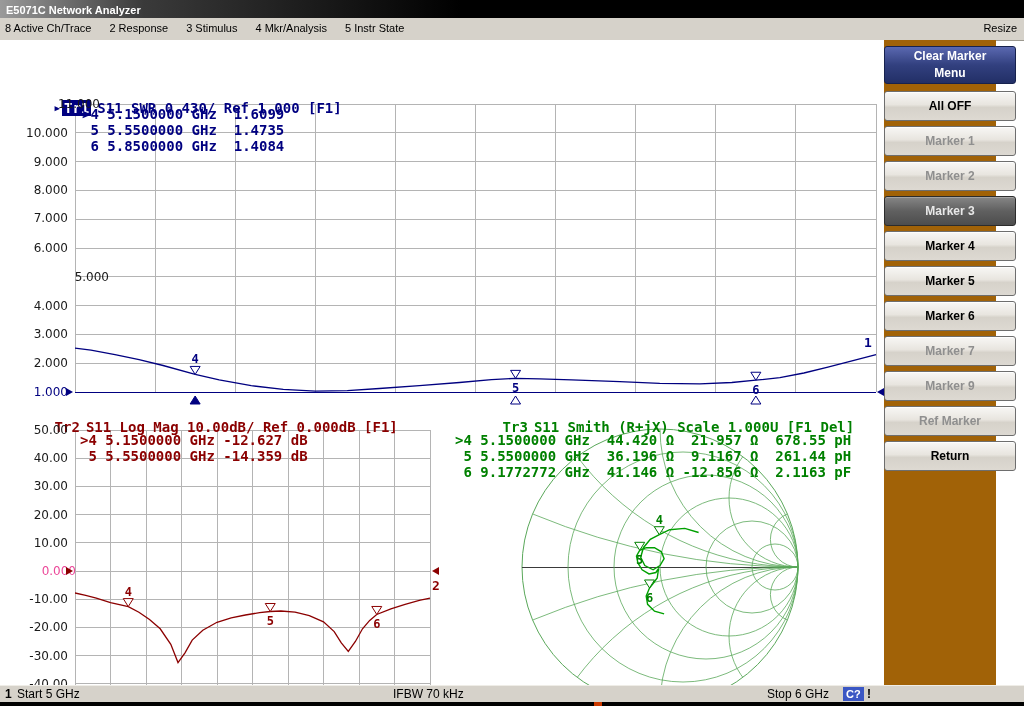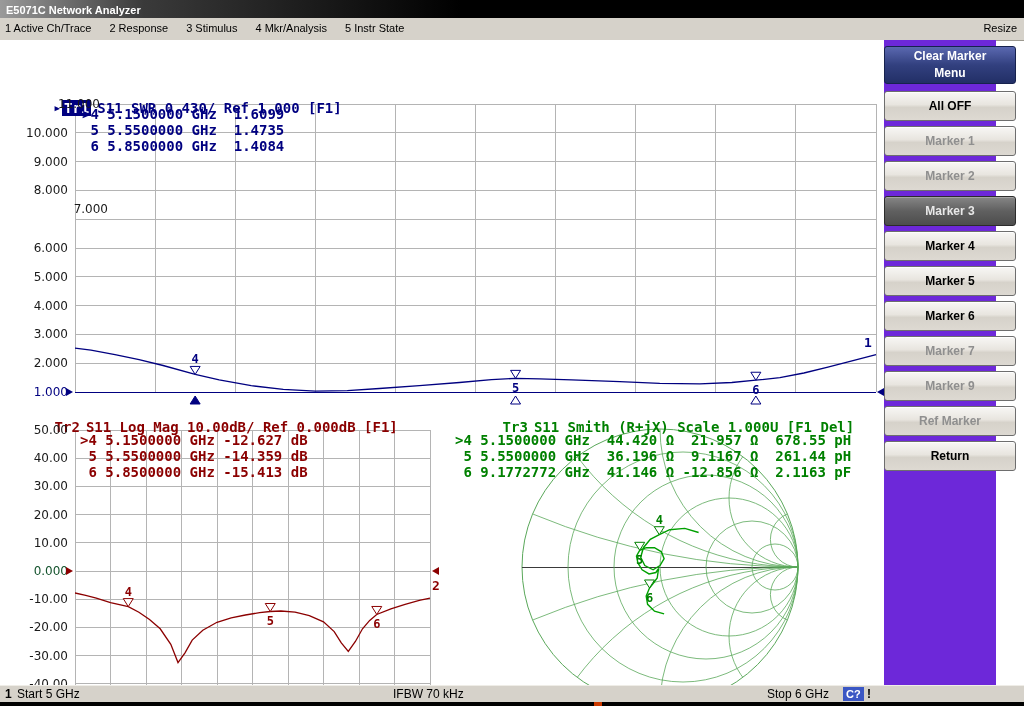--- a/index.html
+++ b/index.html
@@ -28,21 +28,21 @@
         font:12px/16px "DejaVu Sans",sans-serif;color:#1a1a1a;}
   .mklabel{font:bold 12px "DejaVu Sans Mono",monospace;}
   .tnum{font:bold 13px "DejaVu Sans Mono",monospace;}
   
   .tri{position:absolute;width:0;height:0;z-index:6;border-top:4px solid transparent;border-bottom:4px solid transparent;}
   .tri.right1{border-left:7px solid #000080;}
   .tri.left1{border-right:7px solid #000080;}
   .tri.right2{border-left:7px solid #8b0000;}
   .tri.left2{border-right:7px solid #8b0000;}
   
-  .softkeys{position:absolute;left:884px;top:40px;width:112px;height:645px;background:#6d28d9;}
+  .softkeys{position:absolute;left:884px;top:40px;width:112px;height:645px;background:#a16207;}
   .softkey-header{width:130px;height:35px;margin:6px auto 7px;border-radius:3px;border:1px solid #17224e;
         background:linear-gradient(#5a68b0,#32407f 50%,#222f66);color:#fff;text-align:center;
         font:bold 12px/17px "Liberation Sans",sans-serif;padding-top:1px;}
   .softkey{width:130px;height:28px;margin:0 auto 5px;border-radius:3px;border:1px solid #6e6e6e;
         background:linear-gradient(#f8f7f5,#e8e5df 45%,#d6d2ca 55%,#ddd9d2);
         box-shadow:inset 0 1px 0 rgba(255,255,255,.85);
         color:#000;text-align:center;font:bold 12px/28px "Liberation Sans",sans-serif;}
   .softkey.disabled{color:#8f8f8f;}
   .softkey.highlighted{background:linear-gradient(#868686,#606060 50%,#4d4d4d);color:#e8e8e8;border-color:#2c2c2c;
         box-shadow:inset 0 1px 0 rgba(255,255,255,.25);}
@@ -62,55 +62,55 @@
 </head>
 <body>
 
 <div class="screen">
 
   <div class="titlebar">
     <span class="title-text">E5071C Network Analyzer</span>
   </div>
 
   <div class="menubar">
-    <span id="menu-items"><span class="menu-item">1 Active Ch/Trace</span><span class="menu-item">2 Response</span><span class="menu-item">3 Stimulus</span><span class="menu-item">4 Mkr/Analysis</span><span class="menu-item">5 Instr State</span></span>
+    <span id="menu-items"><span class="menu-item">8 Active Ch/Trace</span><span class="menu-item">2 Response</span><span class="menu-item">3 Stimulus</span><span class="menu-item">4 Mkr/Analysis</span><span class="menu-item">5 Instr State</span></span>
     <span class="menu-resize">Resize</span>
   </div>
 
   <div class="main" id="main">
 
     <div class="trc-header" style="left:4px;top:44px">
       <span class="arr c1">▶</span><span class="badge1">Tr1</span><span class="c1 hsp">S11 SWR 0.430/ Ref 1.000 [F1]</span>
     </div>
     <div class="readout c1" id="readout-tr1" style="left:82px;top:66px"><div class="rline">&gt;4 5.1500000 GHz  1.6099</div><div class="rline"> 5 5.5500000 GHz  1.4735</div><div class="rline"> 6 5.8500000 GHz  1.4084</div></div>
     <div id="ylabels-tr1">
         <div class="ylab" style="top: 56px; padding-left: 32px;">11.000</div>
         <div class="ylab" style="top: 84.8px;">10.000</div>
         <div class="ylab" style="top: 113.6px;">9.000</div>
         <div class="ylab" style="top: 142.4px;">8.000</div>
-        <div class="ylab" style="top: 161px; margin-left: 40px;">7.000</div>
+        <div class="ylab" style="top: 170px;">7.000</div>
         <div class="ylab" style="top: 200px;">6.000</div>
-        <div class="ylab" style="top: 228.8px;">5.000</div>
+        <div class="ylab" style="top: 228.8px; margin-left: 41px;">5.000</div>
         <div class="ylab" style="top: 257.6px;">4.000</div>
         <div class="ylab" style="top: 286.4px;">3.000</div>
         <div class="ylab" style="top: 315.2px;">2.000</div>
         <div class="ylab" style="top: 344px; color: rgb(0, 0, 128);">1.000</div>
       </div>
 
     <div class="trc-header" style="left:4px;top:363px">
       <span class="c2">Tr2</span><span class="c2 hsp">S11 Log Mag 10.00dB/ Ref 0.000dB [F1]</span>
     </div>
-    <div class="readout c2" id="readout-tr2" style="left:80px;top:392px"><div class="rline">&gt;4 5.1500000 GHz -12.627 dB</div><div class="rline"> 5 5.5500000 GHz -14.359 dB</div><div class="rline"> 6 5.8500000 GHz -15.413 dB</div></div>
+    <div class="readout c2" id="readout-tr2" style="left:80px;top:392px"><div class="rline">&gt;4 5.1500000 GHz -12.627 dB</div><div class="rline"> 5 5.5500000 GHz -14.359 dB</div></div>
     <div id="ylabels-tr2">
         <div class="ylab" style="top: 382px;">50.00</div>
         <div class="ylab" style="top: 410.2px;">40.00</div>
         <div class="ylab" style="top: 438.4px;">30.00</div>
         <div class="ylab" style="top: 466.6px;">20.00</div>
         <div class="ylab" style="top: 494.8px;">10.00</div>
-        <div class="ylab" style="top: 523px; color: #14532d;">0.000</div>
+        <div class="ylab" style="top: 523px; color: #ec4899; padding-left: 8px;">0.000</div>
         <div class="ylab" style="top: 551.2px;">-10.00</div>
         <div class="ylab" style="top: 579.4px;">-20.00</div>
         <div class="ylab" style="top: 607.6px;">-30.00</div>
         <div class="ylab" style="top: 635.8px;">-40.00</div>
         <div class="ylab" style="top: 664px;">-50.00</div>
       </div>
 
     <div class="trc-header" style="left:452px;top:363px">
       <span class="c3">Tr3</span><span class="c3 hsp">S11 Smith (R+jX) Scale 1.000U [F1 Del]</span>
     </div>

